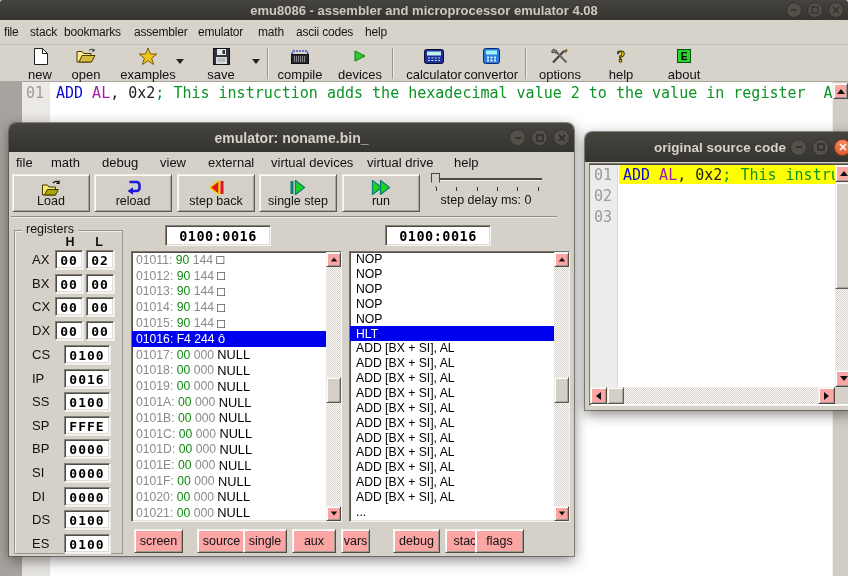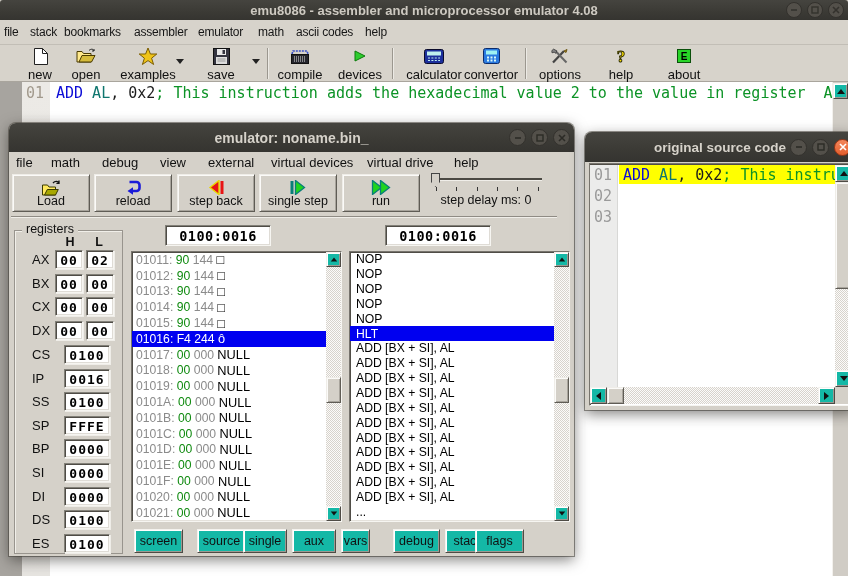--- a/index.html
+++ b/index.html
@@ -10,21 +10,21 @@
 
 .titlebar { background:linear-gradient(#45443f,#3b3a35 60%,#353430); display:flex; align-items:center; justify-content:center; position:relative; }
 .titlebar .title { font-weight:bold; color:#cdc9c1; }
 .winbtns { position:absolute; right:4px; top:0; bottom:0; display:flex; align-items:center; gap:5px; }
 .wbtn { width:17px; height:17px; border-radius:50%; background:#53504a; border:1px solid #33312d; display:flex; align-items:center; justify-content:center; }
 .wbtn svg { display:block; }
 .wbtn.orange { background:linear-gradient(#f4875c,#e25e2c); border-color:#9c3615; }
 
 
 .raised { background:#d4d0c8; border:1px solid; border-color:#efede8 #5f5c55 #5f5c55 #efede8; box-shadow:inset 1px 1px 0 #fbfaf8, inset -1px -1px 0 #a8a49c; }
-.sbtn { background:#14b8a6; border:1px solid; border-color:#f4f2ee #4e4b45 #4e4b45 #f4f2ee; box-shadow:inset 1px 1px 0 #fff, inset -1px -1px 0 #9d9991; display:flex; align-items:center; justify-content:center; }
+.sbtn { background:#fca5a5; border:1px solid; border-color:#f4f2ee #4e4b45 #4e4b45 #f4f2ee; box-shadow:inset 1px 1px 0 #fff, inset -1px -1px 0 #9d9991; display:flex; align-items:center; justify-content:center; }
 .dither { background:#fcfbfa; background-image:linear-gradient(45deg,#d7d3cc 25%,transparent 25%,transparent 75%,#d7d3cc 75%),linear-gradient(45deg,#d7d3cc 25%,transparent 25%,transparent 75%,#d7d3cc 75%); background-size:2px 2px; background-position:0 0,1px 1px; }
 .arrow-up { width:0; height:0; border-left:4px solid transparent; border-right:4px solid transparent; border-bottom:5px solid #111; }
 .arrow-down { width:0; height:0; border-left:4px solid transparent; border-right:4px solid transparent; border-top:5px solid #111; }
 .arrow-left { width:0; height:0; border-top:4px solid transparent; border-bottom:4px solid transparent; border-right:5px solid #111; }
 .arrow-right { width:0; height:0; border-top:4px solid transparent; border-bottom:4px solid transparent; border-left:5px solid #111; }
 
 
 #main-window { inset:0; }
 #main-titlebar { height:20px; border-radius:3px 3px 0 0; }
 #main-titlebar .title { font-size:13px; }
@@ -46,21 +46,21 @@
 .tsep { position:absolute; top:3px; width:1px; height:31px; background:#9b978f; box-shadow:1px 0 0 #eceae5; }
 .tdrop { position:absolute; top:14px; width:0; height:0; border-left:4px solid transparent; border-right:4px solid transparent; border-top:5px solid #222; }
 
 
 #main-editor { left:0; top:82px; right:0; bottom:0; background:#fff; }
 #main-editor .lstrip { position:absolute; left:0; top:0; bottom:0; width:22px; background:#a7a49f; }
 #main-editor .gutter { position:absolute; left:22px; top:0; bottom:0; width:28px; background:linear-gradient(#eceae6,#e6e4e0); }
 .codefont { font-family:"DejaVu Sans Mono",monospace; font-size:15px; line-height:20px; white-space:pre; }
 #main-editor .lnum { position:absolute; left:26px; top:1px; color:#a29a8d; }
 #main-editor .codeline { position:absolute; left:56px; top:1px; right:16px; overflow:hidden; }
-.c-mn { color:#0d0dd6; } .c-reg { color:#0f766e; } .c-op { color:#1c1c1c; } .c-cm { color:#0c9326; }
+.c-mn { color:#0d0dd6; } .c-reg { color:#a21caf; } .c-op { color:#1c1c1c; } .c-cm { color:#0c9326; }
 #main-vscroll { right:0; top:82px; width:16px; bottom:0; background:#d0ccc5; border-left:1px solid #f3f1ed; }
 #main-vscroll .up { position:absolute; top:1px; left:0; width:15px; height:16px; }
 
 
 #emu-window { left:9px; top:123px; width:565px; height:433px; background:#d5d1c9; border-radius:7px 7px 0 0; box-shadow:0 4px 14px rgba(30,28,24,.55), 0 0 0 1px rgba(90,86,78,.6); }
 #emu-titlebar { height:29px; border-radius:7px 7px 0 0;text-align:right; }
 #emu-titlebar .title { font-size:14px; color:#d6d2ca; }
 #emu-menubar { position:absolute; left:0; top:29px; width:100%; height:20px; font-size:13px; color:#111; }
 #emu-menubar .mitem { position:absolute; top:3px; }
 .ebtn { position:absolute; height:38px; width:78px; display:flex; flex-direction:column; align-items:center; justify-content:flex-end; padding-bottom:3px; font-size:12.5px; color:#111; }

